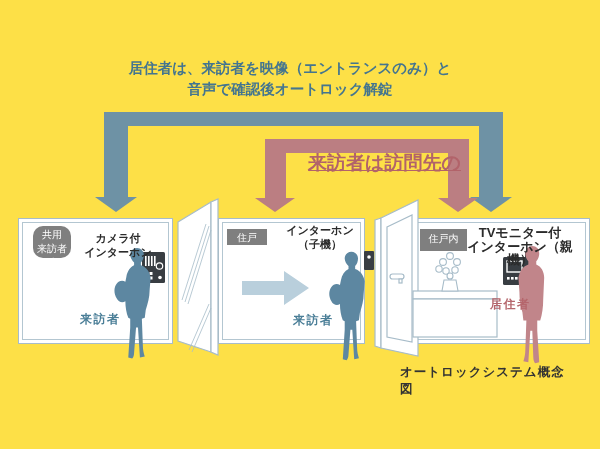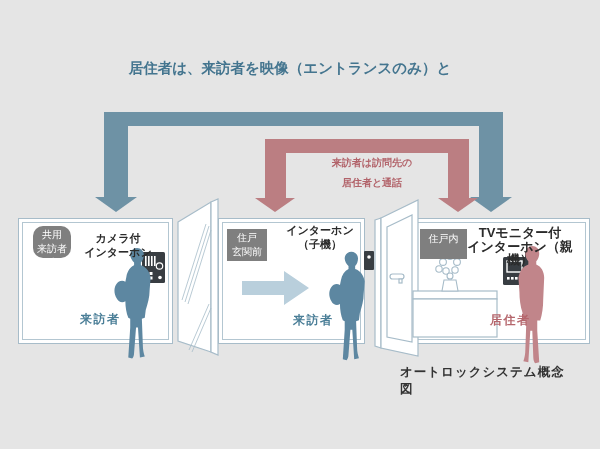--- a/index.html
+++ b/index.html
@@ -1,25 +1,25 @@
 <!DOCTYPE html>
 <html><head>
 <meta charset="utf-8">
 <style>
   html,body{margin:0;padding:0;background:#fff;}
   .stage{
-    position:relative;width:600px;height:449px;background:#e5e5e5;overflow:hidden;
+    position:relative;width:600px;height:449px;background:#fde047;overflow:hidden;
     font-family:"Liberation Sans","DejaVu Sans",sans-serif;
   }
   .abs{position:absolute;}
   
   .top-note{left:80px;top:58px;width:420px;text-align:center;color:#44758f;
     font-size:14.5px;font-weight:bold;line-height:21px;z-index:3;}
-  .red-note{left:283px;top:153px;width:178px;text-align:center;color:#b2636a;
-    font-size:10px;font-weight:bold;line-height:19.5px;z-index:3;}
+  .red-note{left:283px;top:153px;width:178px;text-align:right;color:#b2636a;
+    font-size:19px;font-weight:bold;line-height:19.5px;z-index:3;text-decoration:underline;}
   
   .bar{position:absolute;z-index:1;}
   .blue{background:#6e92a5;}
   .red{background:#bb7e82;}
   .tri{position:absolute;width:0;height:0;z-index:1;background:none;}
   .tri.blue{background:none;border-left:21px solid transparent;border-right:21px solid transparent;border-top:15px solid #6e92a5;}
   .tri.red{background:none;border-left:20px solid transparent;border-right:20px solid transparent;border-top:14px solid #bb7e82;}
   
   .panel{position:absolute;border:1px solid #a7bcc9;background:#fff;z-index:1;}
   .panel .inner{position:absolute;inset:3px;border:1px solid #b3c6d1;}
@@ -35,77 +35,77 @@
     font-family:"Liberation Serif","DejaVu Serif",serif;font-weight:bold;}
   svg.overlay{position:absolute;left:0;top:0;z-index:2;pointer-events:none;}
 </style>
 </head>
 <body>
 
 <div class="stage">
 
   <div class="abs top-note">
     <div>居住者は、来訪者を映像（エントランスのみ）と</div>
+    <div>音声で確認後オートロック解錠</div>
   </div>
 
   <div class="bar blue" style="left:104px;top:112px;width:399px;height:14px;"></div>
   <div class="bar blue" style="left:104px;top:112px;width:24px;height:86px;"></div>
   <div class="bar blue" style="left:479px;top:112px;width:24px;height:86px;"></div>
   <div class="tri blue" style="left:95px;top:197px;"></div>
   <div class="tri blue" style="left:470px;top:197px;"></div>
 
   <div class="bar red" style="left:265px;top:139px;width:204px;height:14px;"></div>
   <div class="bar red" style="left:265px;top:139px;width:21px;height:59px;"></div>
   <div class="bar red" style="left:448px;top:139px;width:21px;height:59px;"></div>
   <div class="tri red" style="left:255px;top:198px;"></div>
   <div class="tri red" style="left:438px;top:198px;"></div>
 
   <div class="abs red-note">
     <div>来訪者は訪問先の</div>
-    <div>居住者と通話</div>
   </div>
 
   <div class="panel" style="left:18px;top:218px;width:153px;height:124px;">
     <div class="inner"></div>
   </div>
   <div class="panel" style="left:218px;top:218px;width:145px;height:124px;">
     <div class="inner"></div>
   </div>
   <div class="panel" style="left:408px;top:218px;width:180px;height:124px;">
     <div class="inner"></div>
   </div>
 
   <div class="tag" style="left:33px;top:226px;width:38px;height:32px;border-radius:10px;">
     <div>共用</div>
     <div>来訪者を映像</div>
   </div>
-  <div class="tag" style="left:227px;top:229px;width:40px;height:32px;">
+  <div class="tag" style="left:227px;top:229px;width:40px;height:16px;">
     <div>住戸</div>
     <div>玄関前</div>
   </div>
-  <div class="tag" style="left:420px;top:229px;width:47px;height:30px;line-height:15px;">
+  <div class="tag" style="left:420px;top:229px;width:47px;height:22px;line-height:15px;">
     <div>住戸内</div>
   </div>
 
   <div class="heading" style="left:82px;top:224px;width:72px;margin-top:8px;">
     <div>カメラ付</div>
     <div>インターホン</div>
   </div>
   <div class="heading" style="left:276px;top:224px;width:88px;">
     <div>インターホン</div>
     <div>（子機）</div>
   </div>
   <div class="heading" style="left:466px;top:226px;width:108px;font-size:13px;">
     <div>TVモニター付</div>
     <div>インターホン（親機）</div>
   </div>
 
   <div class="person visitor" style="left:80px;top:311px;">来訪者</div>
   <div class="person visitor" style="left:293px;top:312px;">来訪者</div>
-  <div class="person resident" style="left:490px;top:312px;">居住者</div>
+  <div class="person resident" style="left:490px;top:296px;">居住者</div>
 
   <div class="caption">オートロックシステム概念図</div>
 
   <svg class="overlay" width="600" height="449" viewBox="0 0 600 449">
 
     <g stroke="#a7bcc9" stroke-width="1.2" fill="#ffffff">
       <polygon points="178,222 211,202 211,352 178,341"></polygon>
       <polygon points="211,202 218,199 218,355 211,352"></polygon>
       <g stroke-width="0.8">
         <line x1="182" y1="300" x2="206" y2="224"></line>

